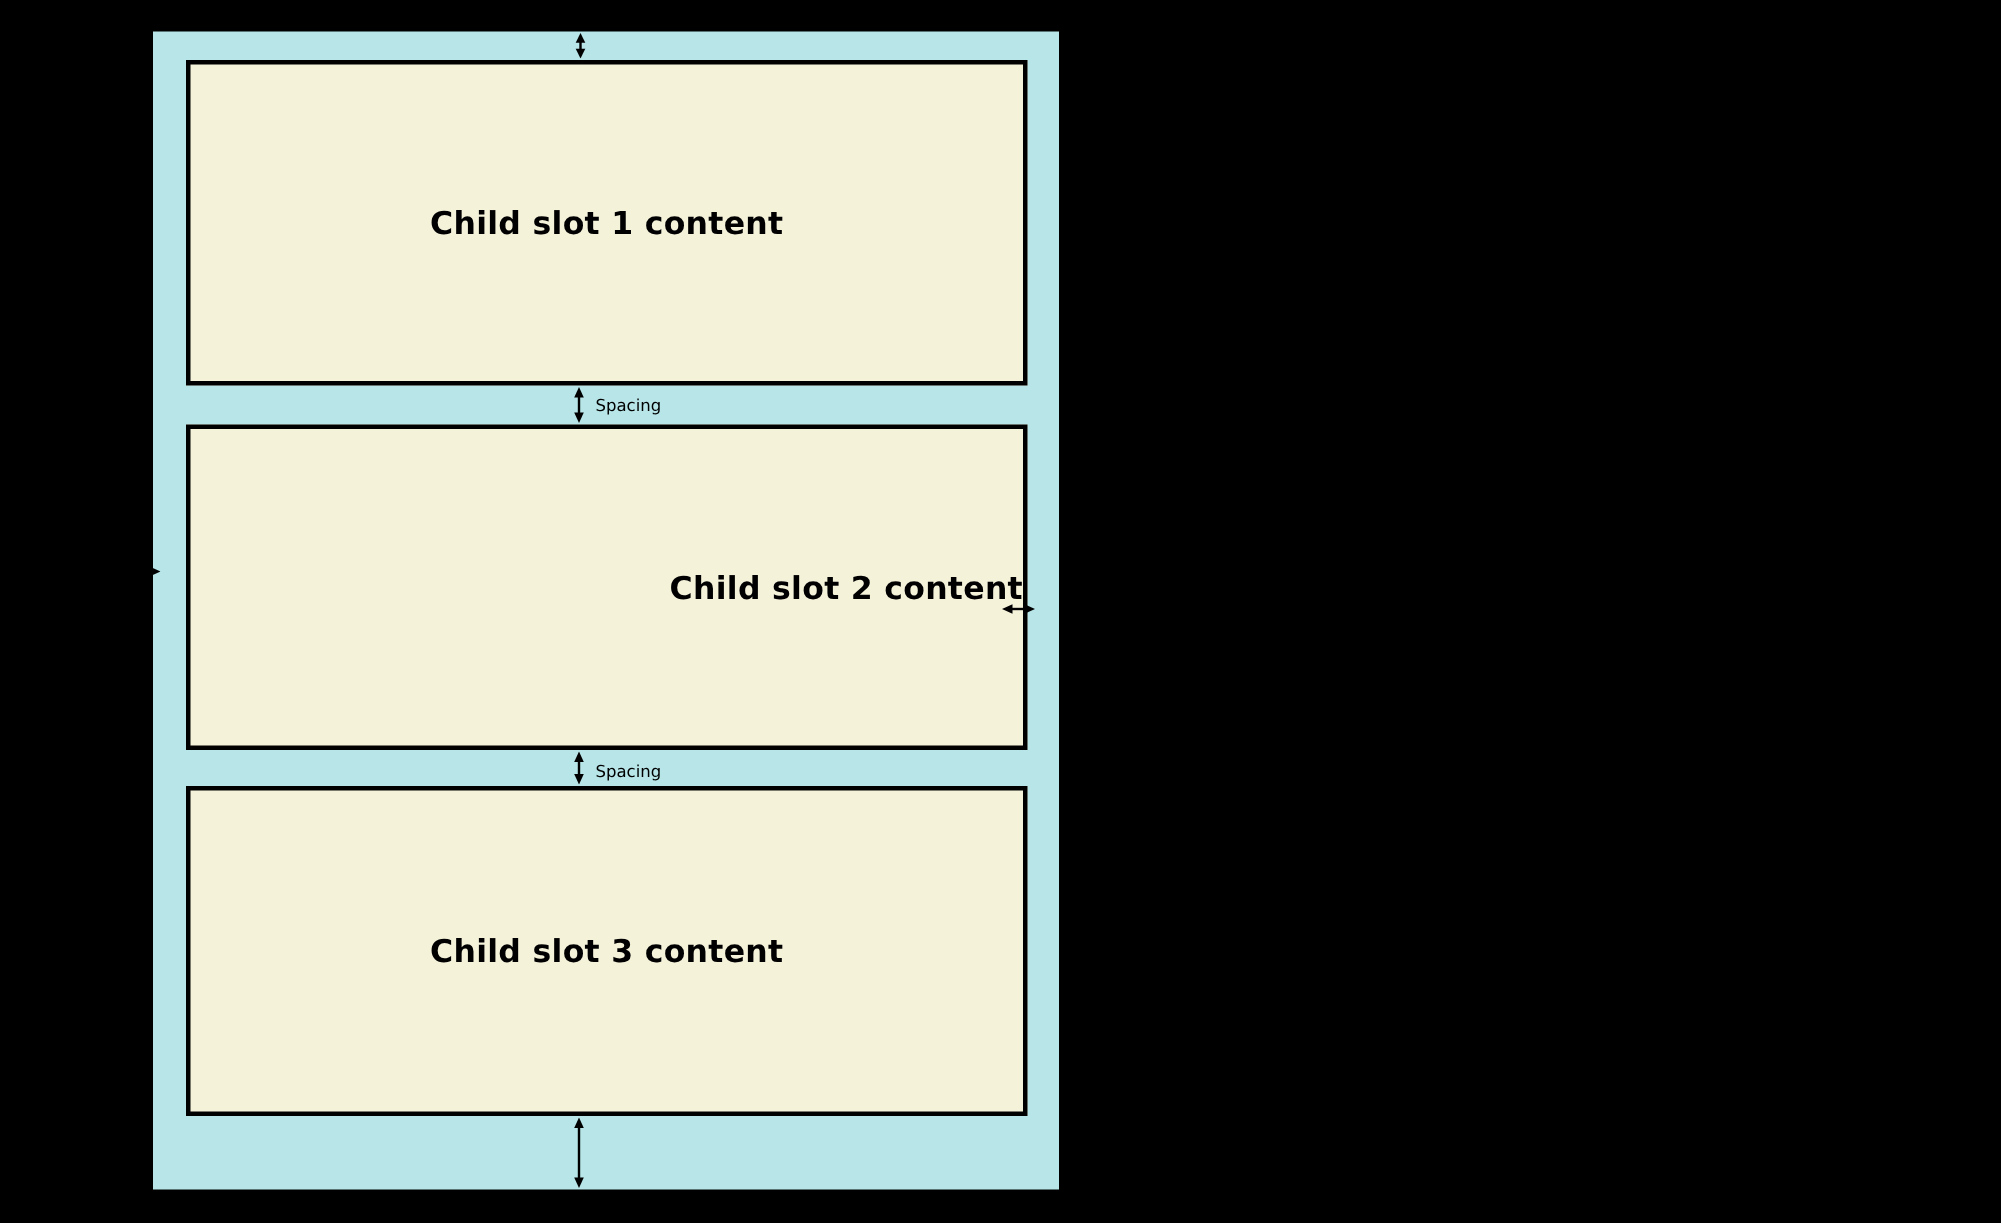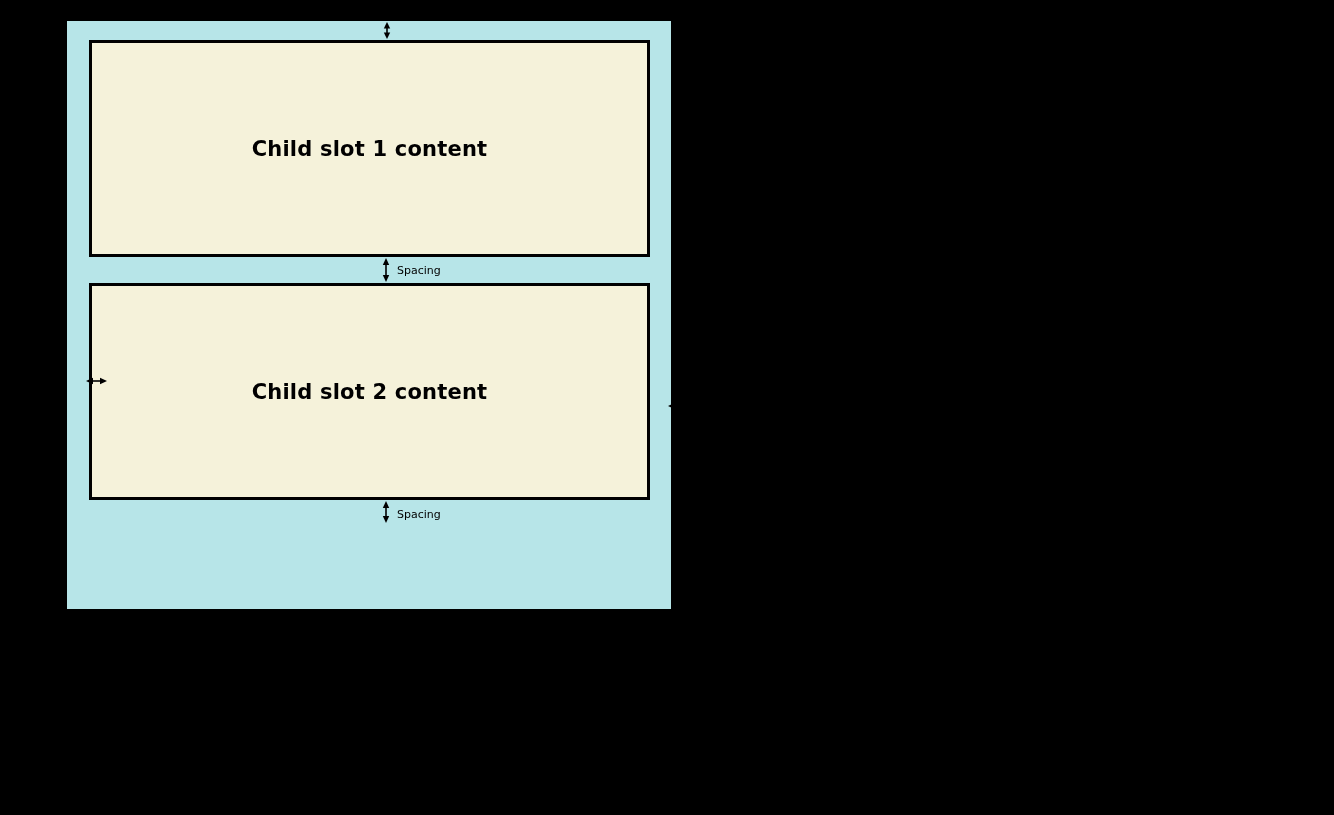--- a/index.html
+++ b/index.html
@@ -10,24 +10,24 @@
   }
   .stage {
     position: relative;
     width: 1334px;
     height: 815px;
     background: #000000;
     overflow: hidden;
   }
   .box-container {
     position: absolute;
-    left: 67px;
+    left: 102px;
     top: 21px;
     width: 604px;
-    height: 588px;
+    height: 772px;
     background: #b7e5e8;
   }
   .child-slot {
     position: absolute;
     left: 22px;
     width: 561px;
     background: #f5f2da;
     border: 3px solid #000000;
     box-sizing: border-box;
     display: flex;
@@ -35,21 +35,21 @@
     justify-content: center;
   }
   .child-slot .slot-label {
     font-size: 21px;
     font-weight: bold;
     color: #000000;
     text-align: center;
     letter-spacing: 0.2px;
   }
   .slot-1 { top: 19px;  height: 217px; }
-  .slot-2 { top: 262px; height: 217px; }
+  .slot-2 { top: 262px; height: 217px; justify-content: flex-end; }
   .slot-3 { top: 503px; height: 220px; }
 
   .arrow {
     position: absolute;
     display: block;
   }
   
   .arrow-top       { left: 381px; top: 22px;  }
   .arrow-gap1      { left: 380px; top: 258px; }
   .arrow-gap2      { left: 380px; top: 501px; }
@@ -76,20 +76,23 @@
   <div class="box-container">
 
     <div class="child-slot slot-1">
       <span class="slot-label">Child slot 1 content</span>
     </div>
 
     <div class="child-slot slot-2">
       <span class="slot-label">Child slot 2 content</span>
     </div>
 
+    <div class="child-slot slot-3">
+      <span class="slot-label">Child slot 3 content</span>
+    </div>
 
   </div>
 
   <svg class="arrow arrow-top" width="12" height="17" viewBox="0 0 12 17">
     <line x1="6" y1="4" x2="6" y2="13" stroke="#000000" stroke-width="1.6"></line>
     <polygon points="6,0 2.8,6.5 9.2,6.5" fill="#000000"></polygon>
     <polygon points="6,17 2.8,10.5 9.2,10.5" fill="#000000"></polygon>
   </svg>
 
   <svg class="arrow arrow-gap1" width="12" height="24" viewBox="0 0 12 24">

